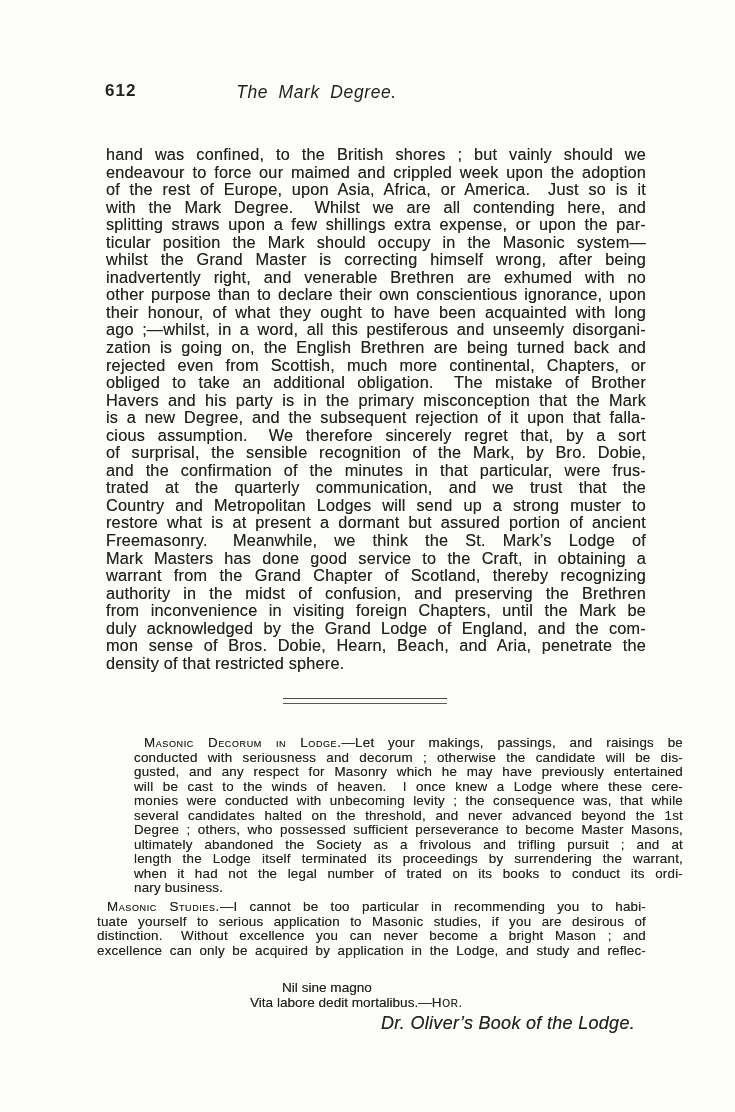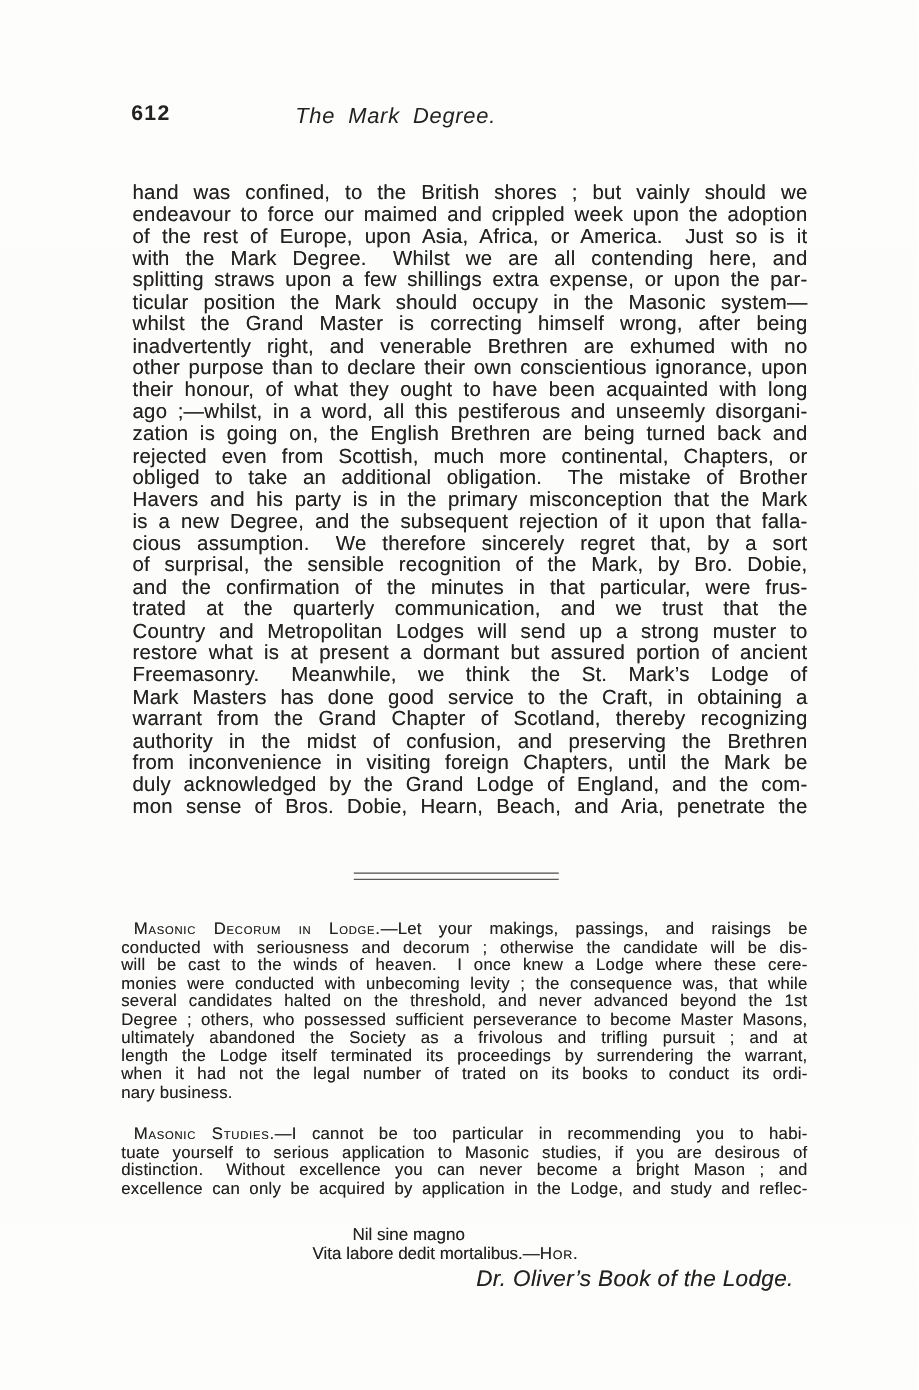--- a/index.html
+++ b/index.html
@@ -69,21 +69,21 @@
   }
   .note {
     position: absolute;
     left: 97px;
     width: 549px;
     font-size: 13.4px;
     line-height: 14.55px;
     letter-spacing: 0.2px;
     text-shadow: 0 0 0.3px rgba(20,18,16,0.5);
   }
-  .note1 { top: 736px; }
+  .note1 { top: 736px; margin-left: 37px; }
   .note2 { top: 900px; }
   .smallcaps {
     font-variant: small-caps;
     letter-spacing: 0.6px;
   }
   .verse {
     position: absolute;
     left: 250px;
     top: 981px;
     font-size: 13.6px;
@@ -135,28 +135,30 @@
       <div class="tline">trated at the quarterly communication, and we trust that the</div>
       <div class="tline">Country and Metropolitan Lodges will send up a strong muster to</div>
       <div class="tline">restore what is at present a dormant but assured portion of ancient</div>
       <div class="tline">Freemasonry.  Meanwhile, we think the St. Mark’s Lodge of</div>
       <div class="tline">Mark Masters has done good service to the Craft, in obtaining a</div>
       <div class="tline">warrant from the Grand Chapter of Scotland, thereby recognizing</div>
       <div class="tline">authority in the midst of confusion, and preserving the Brethren</div>
       <div class="tline">from inconvenience in visiting foreign Chapters, until the Mark be</div>
       <div class="tline">duly acknowledged by the Grand Lodge of England, and the com-</div>
       <div class="tline">mon sense of Bros. Dobie, Hearn, Beach, and Aria, penetrate the</div>
+      <div class="tline last">density of that restricted sphere.</div>
     </section>
 
   <div class="rule"></div>
 
   <section class="note note1">
     <div class="tline first"><span class="smallcaps">Masonic Decorum in Lodge.</span><span>—Let your makings, passings, and raisings be</span></div>
     <div>
         <div class="tline">conducted with seriousness and decorum ; otherwise the candidate will be dis-</div>
+        <div class="tline">gusted, and any respect for Masonry which he may have previously entertained</div>
         <div class="tline">will be cast to the winds of heaven.  I once knew a Lodge where these cere-</div>
         <div class="tline">monies were conducted with unbecoming levity ; the consequence was, that while</div>
         <div class="tline">several candidates halted on the threshold, and never advanced beyond the 1st</div>
         <div class="tline">Degree ; others, who possessed sufficient perseverance to become Master Masons,</div>
         <div class="tline">ultimately abandoned the Society as a frivolous and trifling pursuit ; and at</div>
         <div class="tline">length the Lodge itself terminated its proceedings by surrendering the warrant,</div>
         <div class="tline">when it had not the legal number of trated on its books to conduct its ordi-</div>
         <div class="tline last">nary business.</div>
       </div>
   </section>

